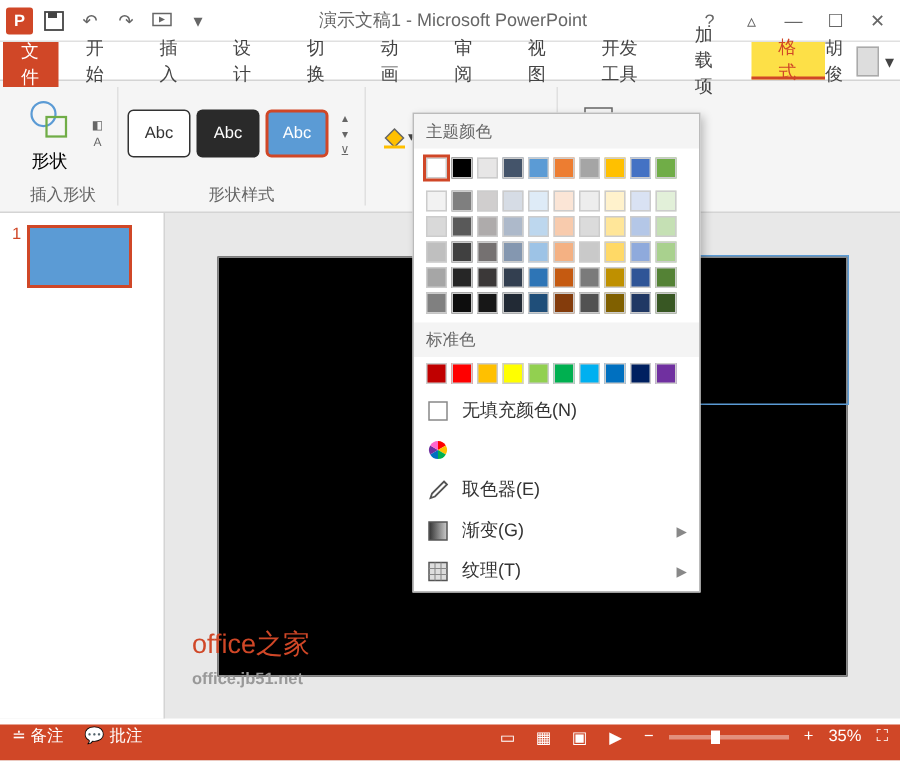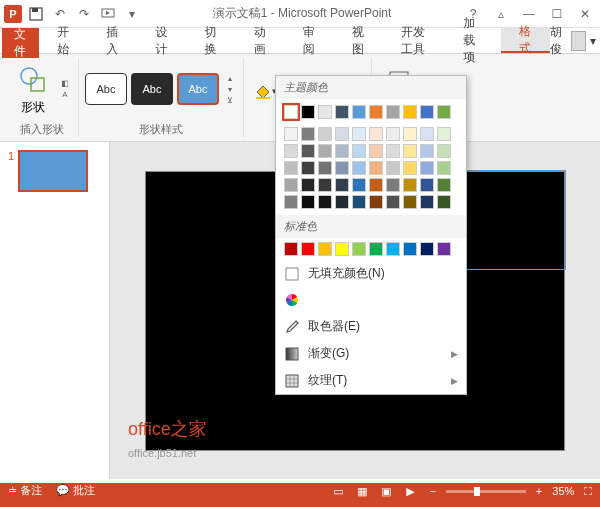--- a/index.html
+++ b/index.html
@@ -12,21 +12,21 @@
 .qat-btn { width: 20px; height: 20px; display: flex; align-items: center; justify-content: center; color: #666; cursor: pointer; }
 .title-text { flex: 1; text-align: center; color: #666; font-size: 12px; }
 .win-controls { display: flex; gap: 6px; align-items: center; }
 .win-btn { width: 22px; height: 20px; display: flex; align-items: center; justify-content: center; color: #666; cursor: pointer; }
 
 
 .ribbon-tabs { height: 26px; display: flex; align-items: stretch; padding-left: 2px; border-bottom: 1px solid #d4d4d4; }
 .tab { padding: 0 18px; display: flex; align-items: center; color: #444; cursor: pointer; font-size: 12px; }
 .tab.file { background: #d04727; color: #fff; padding: 15px 12px; }
 .tab.active { color: #d04727; border-bottom: 2px solid #d04727; }
-.tab.contextual { background: #e5e5e5; color: #d04727; }
+.tab.contextual { background: #fde047; color: #d04727; }
 .user-area { margin-left: auto; display: flex; align-items: center; gap: 4px; padding-right: 4px; color: #444; }
 .avatar { width: 20px; height: 20px; background: #ddd; border: 1px solid #aaa; }
 
 
 .ribbon { height: 88px; background: #f5f5f5; border-bottom: 1px solid #d4d4d4; display: flex; padding: 4px 6px; }
 .ribbon-group { display: flex; flex-direction: column; align-items: center; padding: 0 6px; border-right: 1px solid #e0e0e0; }
 .ribbon-group:last-child { border-right: none; }
 .group-content { flex: 1; display: flex; align-items: center; gap: 4px; }
 .group-label { font-size: 11px; color: #666; margin-top: 2px; }
 .large-btn { display: flex; flex-direction: column; align-items: center; gap: 2px; padding: 2px 4px; cursor: pointer; }
@@ -42,25 +42,25 @@
 
 .workspace { display: flex; height: 337px; background: #e8e8e8; }
 .thumbs { width: 110px; background: #fff; border-right: 1px solid #d4d4d4; padding: 8px; }
 .thumb-row { display: flex; gap: 4px; }
 .thumb-num { color: #d04727; font-size: 11px; }
 .thumb { width: 70px; height: 42px; background: #5b9bd5; border: 2px solid #d04727; }
 .canvas-area { flex: 1; display: flex; align-items: center; justify-content: center; position: relative; }
 .slide { width: 420px; height: 280px; background: #000; border: 1px solid #888; position: relative; }
 .selected-shape { position: absolute; top: -2px; right: -2px; width: 180px; height: 100px; border: 1px solid #5b9bd5; }
 .watermark { position: absolute; left: 18px; bottom: 38px; color: #d04727; font-size: 18px; }
-.watermark2 { position: absolute; left: 18px; bottom: 20px; color: #999; font-size: 11px; }
+.watermark2 { position: absolute; left: 18px; bottom: 20px; color: #999; font-size: 11px; font-weight: bold; }
 
 
 .fill-dropdown { position: absolute; left: 275px; top: 75px; width: 192px; background: #fff; border: 1px solid #bbb; box-shadow: 2px 2px 6px rgba(0,0,0,0.25); z-index: 100; }
-.section-label { padding: 4px 8px; font-size: 11px; color: #666; background: #f4f4f4; font-style: italic; }
+.section-label { padding: 4px 8px; font-size: 11px; color: #666; background: #f4f4f4; }
 .color-grid { padding: 6px 8px; display: grid; grid-template-columns: repeat(10, 14px); gap: 3px; }
 .color-cell { width: 14px; height: 14px; border: 1px solid #ccc; cursor: pointer; }
 .color-cell.selected { outline: 2px solid #d04727; }
 .tint-grid { padding: 2px 8px 6px; display: grid; grid-template-columns: repeat(10, 14px); grid-template-rows: repeat(5, 14px); gap: 3px; }
 .std-row { padding: 4px 8px; display: grid; grid-template-columns: repeat(10, 14px); gap: 3px; }
 .menu-item { padding: 5px 8px; display: flex; align-items: center; gap: 8px; cursor: pointer; font-size: 12px; color: #333; }
 .menu-icon { width: 16px; height: 16px; display: flex; align-items: center; justify-content: center; }
 .menu-arrow { margin-left: auto; color: #888; font-size: 9px; }
 
 

